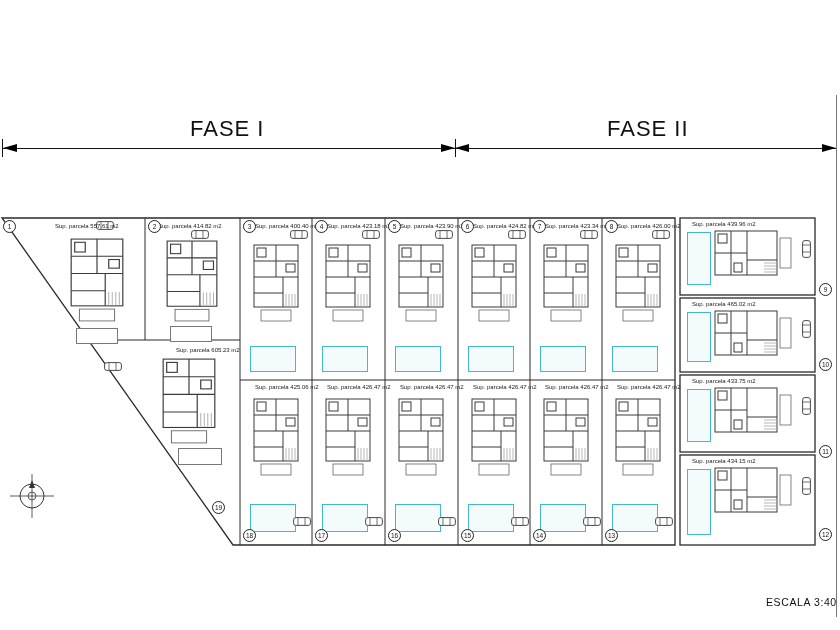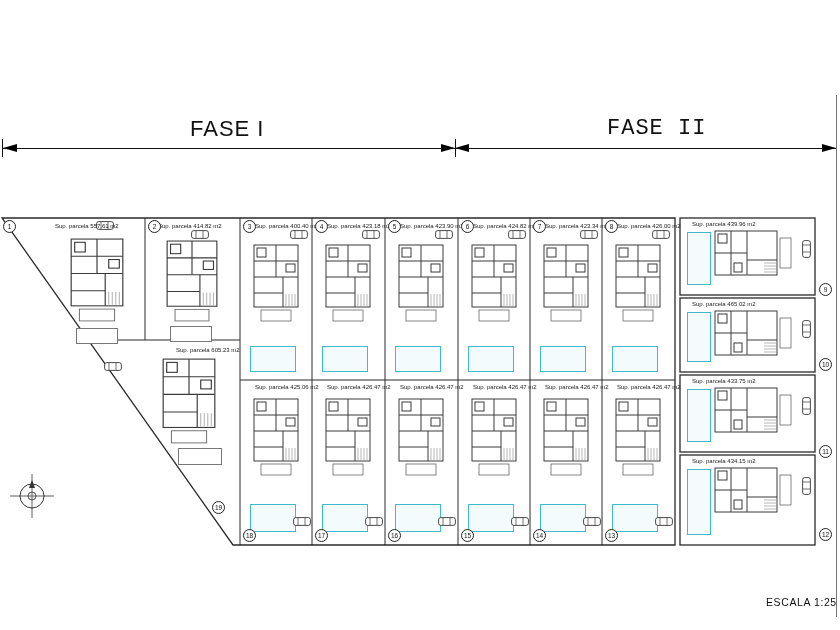--- a/index.html
+++ b/index.html
@@ -6,21 +6,21 @@
   .sheet{position:relative;width:840px;height:630px;background:#fff;overflow:hidden;
          font-family:"Liberation Sans",sans-serif;color:#111;}
   
   .dim-line{position:absolute;top:148px;left:2px;width:834px;height:0;border-top:1.4px solid #111;}
   .tick{position:absolute;width:1px;height:18px;top:139px;background:#111;}
   .arr{position:absolute;top:143.5px;width:0;height:0;border-top:4.5px solid transparent;border-bottom:4.5px solid transparent;}
   .arr.r{border-left:14px solid #000;}
   .arr.l{border-right:14px solid #000;}
   .fase{position:absolute;top:116px;font-size:22px;letter-spacing:1px;color:#111;}
   .fase.f1{left:190px;}
-  .fase.f2{left:607px;font-family:Liberation Mono, monospace;}
+  .fase.f2{left:607px;}
   .frame-right{position:absolute;left:836px;top:95px;width:1px;height:522px;background:#777;}
   
   #boundaries{position:absolute;left:0;top:0;}
   #plots{position:absolute;left:0;top:0;width:100%;height:100%;}
   .pnum{position:absolute;width:11px;height:11px;border:1px solid #222;border-radius:50%;
         font-size:6.5px;line-height:11px;text-align:center;background:#fff;z-index:3;}
   .plabel{position:absolute;font-size:6px;white-space:nowrap;color:#222;z-index:2;}
   .pool{position:absolute;border:1.4px solid #41b9cb;background:rgba(65,185,203,.06);}
   .terrace{position:absolute;border:1px solid #777;background:#fff;}
   .plan,.car{position:absolute;line-height:0;}
@@ -571,15 +571,15 @@
   <div class="compass">
     <svg width="44" height="44" viewBox="0 0 44 44">
       <line x1="22" y1="0" x2="22" y2="44" stroke="#333" stroke-width="0.8"></line>
       <line x1="0" y1="22" x2="44" y2="22" stroke="#333" stroke-width="0.8"></line>
       <circle cx="22" cy="22" r="12" fill="none" stroke="#333" stroke-width="1"></circle>
       <circle cx="22" cy="22" r="4" fill="none" stroke="#333" stroke-width="0.8"></circle>
       <path d="M22,6 L19,14 L25,14 Z" fill="#333"></path>
     </svg>
   </div>
 
-  <div class="scale-text">ESCALA  1:25</div>
+  <div class="scale-text">ESCALA  3:40</div>
 
 </div>
 
 </body></html>

